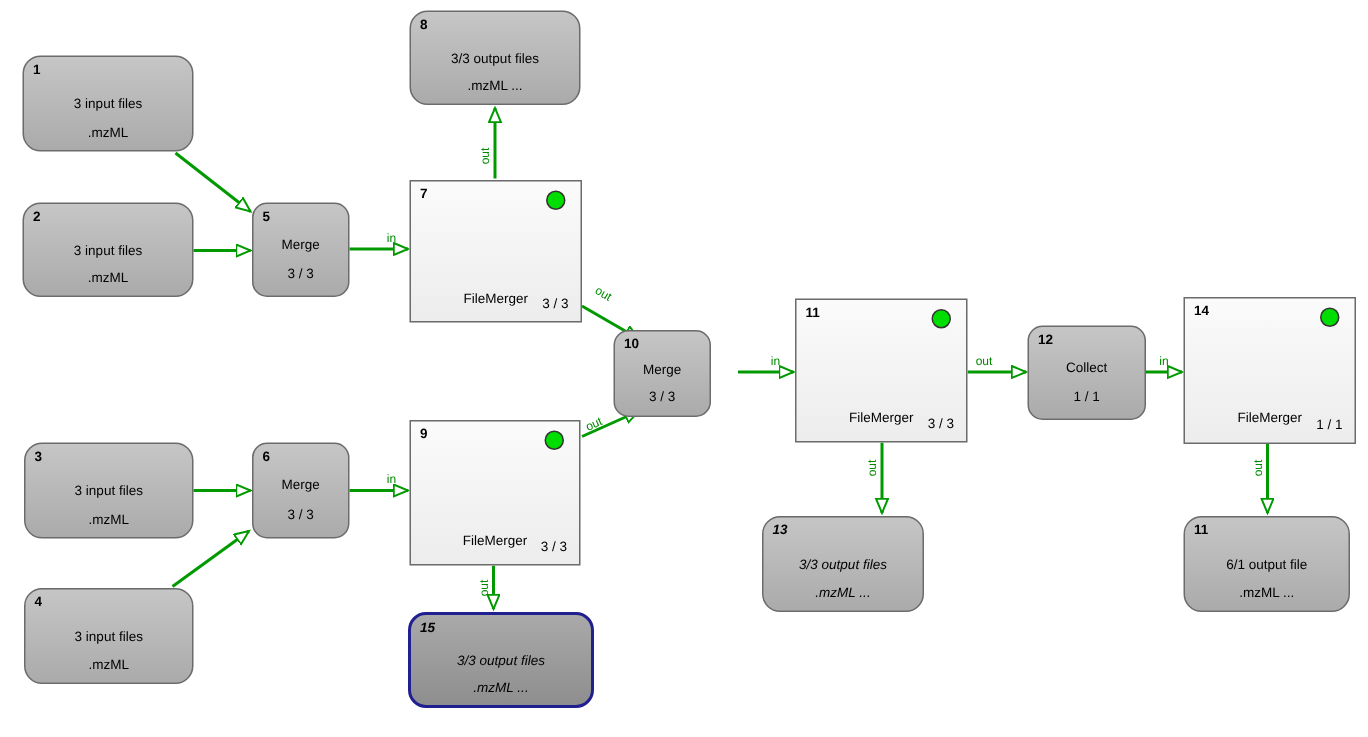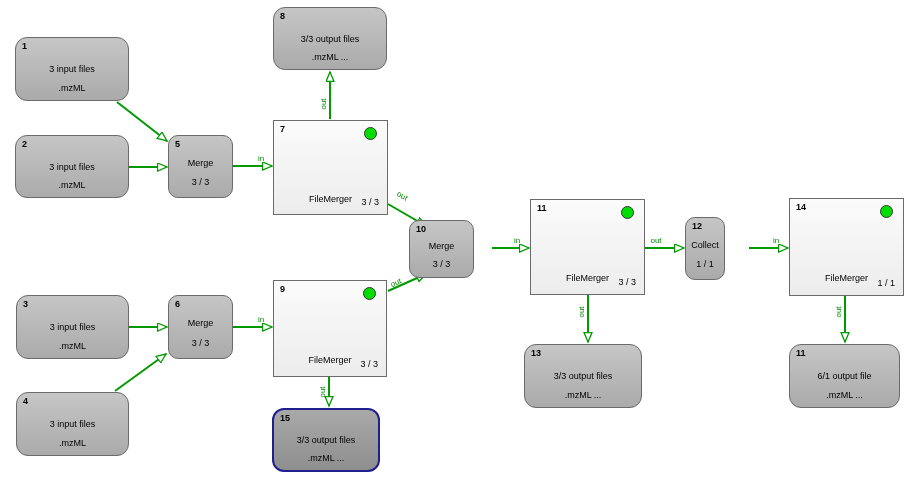--- a/index.html
+++ b/index.html
@@ -124,37 +124,37 @@
       <span class="num">10</span>
       <span class="l1">Merge</span>
       <span class="l2">3 / 3</span>
     </div>
     <div class="node tool" style="left: 530px; top: 199px; width: 115px; height: 96px;">
       <span class="num">11</span>
       <span class="status"></span>
       <span class="l1">FileMerger</span>
       <span class="count">3 / 3</span>
     </div>
-    <div class="node merge" style="left: 685px; top: 217px; width: 40px; height: 63px;">
+    <div class="node merge" style="left: 685px; top: 217px; width: 79px; height: 63px;">
       <span class="num">12</span>
       <span class="l1">Collect</span>
       <span class="l2">1 / 1</span>
     </div>
-    <div class="node file" style="left: 524px; top: 344px; width: 118px; height: 64px;">
+    <div class="node file" style="left: 508px; top: 344px; width: 108px; height: 64px; font-style: italic;">
       <span class="num">13</span>
       <span class="l1">3/3 output files</span>
       <span class="l2">.mzML ...</span>
     </div>
     <div class="node tool" style="left: 789px; top: 198px; width: 115px; height: 98px;">
       <span class="num">14</span>
       <span class="status"></span>
       <span class="l1">FileMerger</span>
       <span class="count">1 / 1</span>
     </div>
-    <div class="node file selected" style="left: 272px; top: 408px; width: 108px; height: 64px;">
+    <div class="node file selected" style="left: 272px; top: 408px; width: 124px; height: 64px; font-style: italic;">
       <span class="num">15</span>
       <span class="l1">3/3 output files</span>
       <span class="l2">.mzML ...</span>
     </div>
     <div class="node file" style="left: 789px; top: 344px; width: 111px; height: 64px;">
       <span class="num">11</span>
       <span class="l1">6/1 output file</span>
       <span class="l2">.mzML ...</span>
     </div>
   </div>

